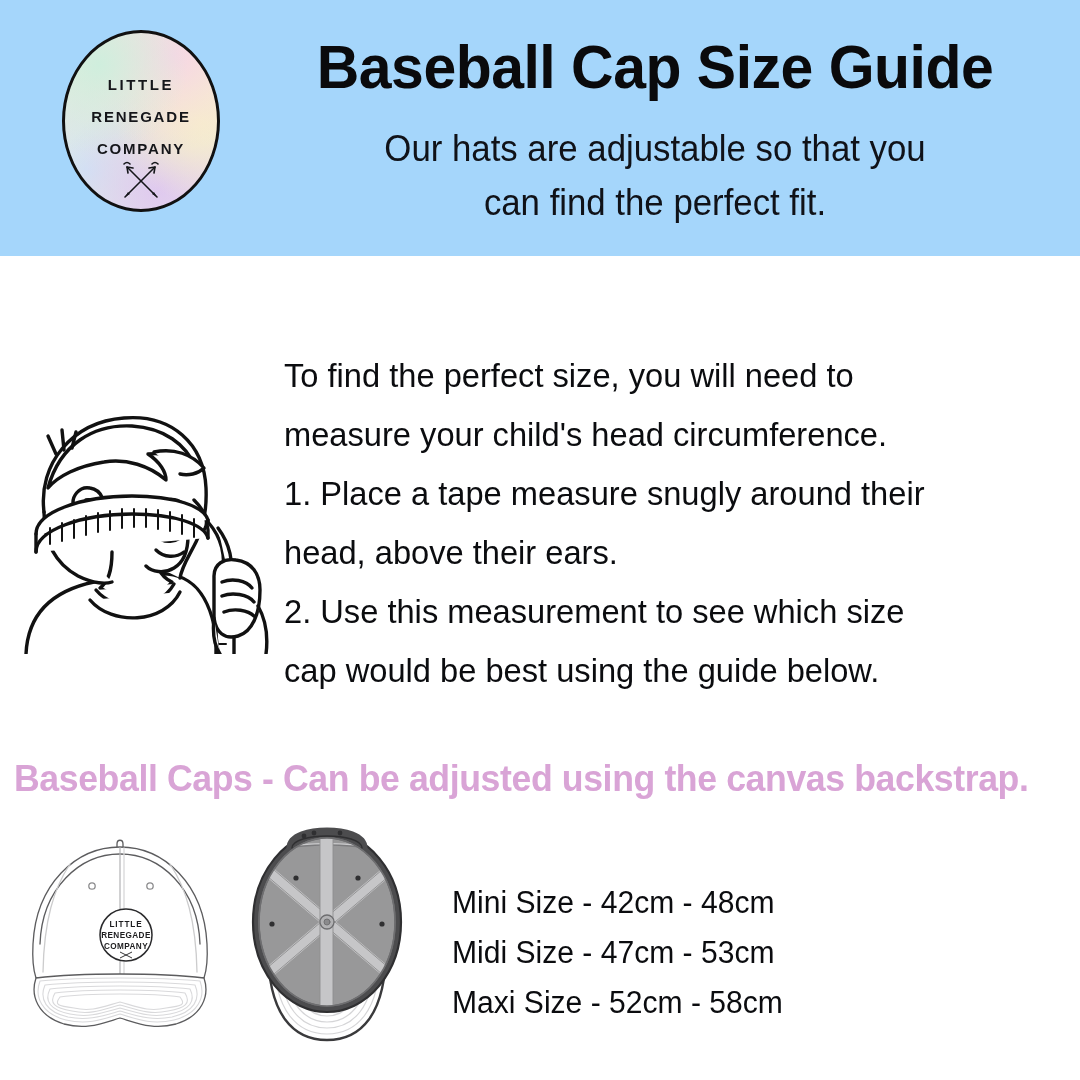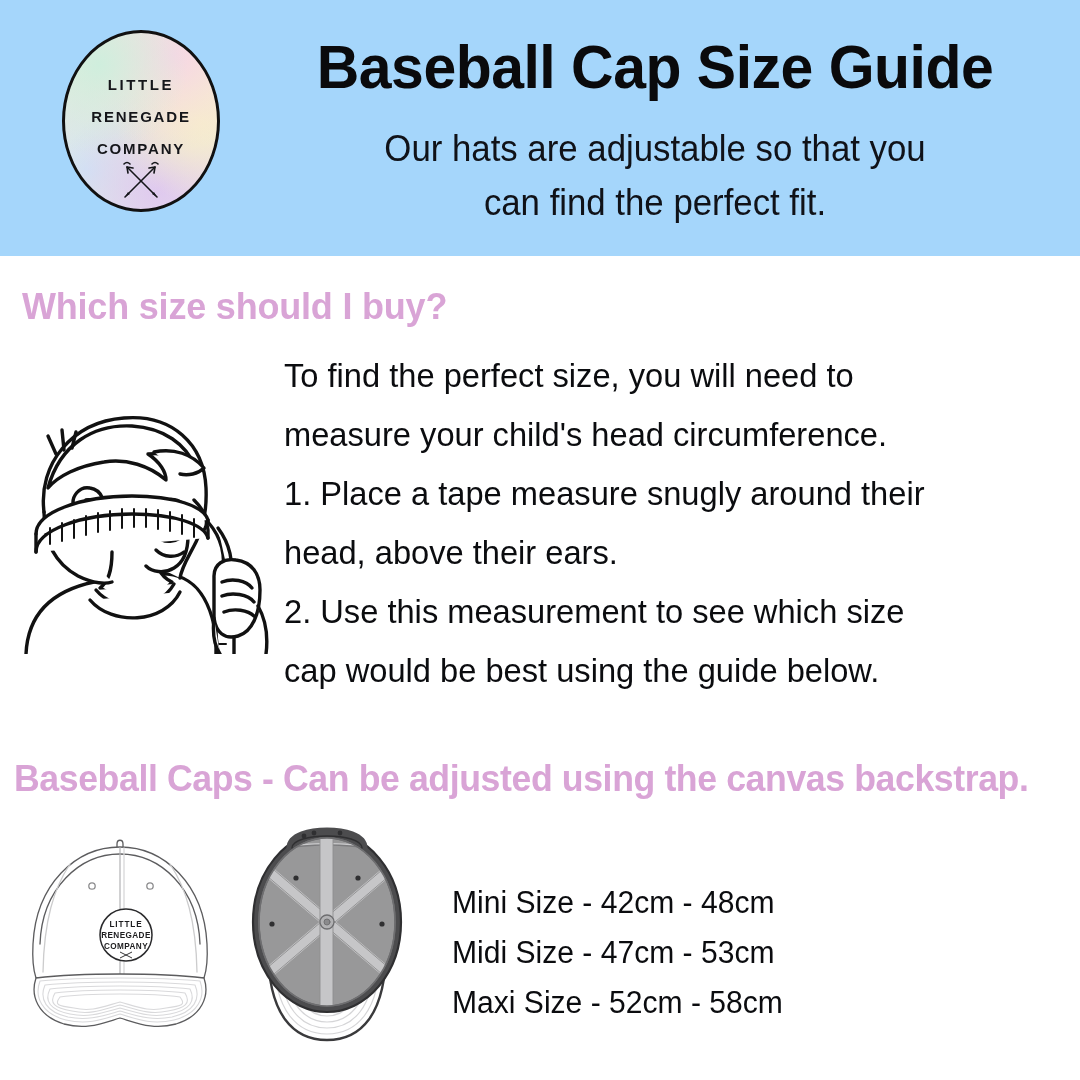--- a/index.html
+++ b/index.html
@@ -213,21 +213,20 @@
     </div>
 
     <div class="header-title">Baseball Cap Size Guide</div>
 
     <div class="header-sub">
       <div>Our hats are adjustable so that you</div>
       <div>can find the perfect fit.</div>
     </div>
   </div>
 
-  <div class="h-pink h-which">Which size should I buy?</div>
 
   <svg class="boy-illustration" viewBox="0 0 268 262">
     <g fill="#ffffff" stroke="#111111" stroke-width="3.4" stroke-linecap="round" stroke-linejoin="round">
 
       <path d="M18 262 C20 218 48 198 86 190 L150 182 C186 180 206 205 210 262"></path>
 
       <path d="M104 160 C104 180 100 190 92 196 C112 210 150 208 164 190 C150 184 146 170 146 152"></path>
 
       <path d="M88 198 C106 220 150 220 166 192"></path>
       <path d="M82 208 C104 234 156 232 172 200"></path>

